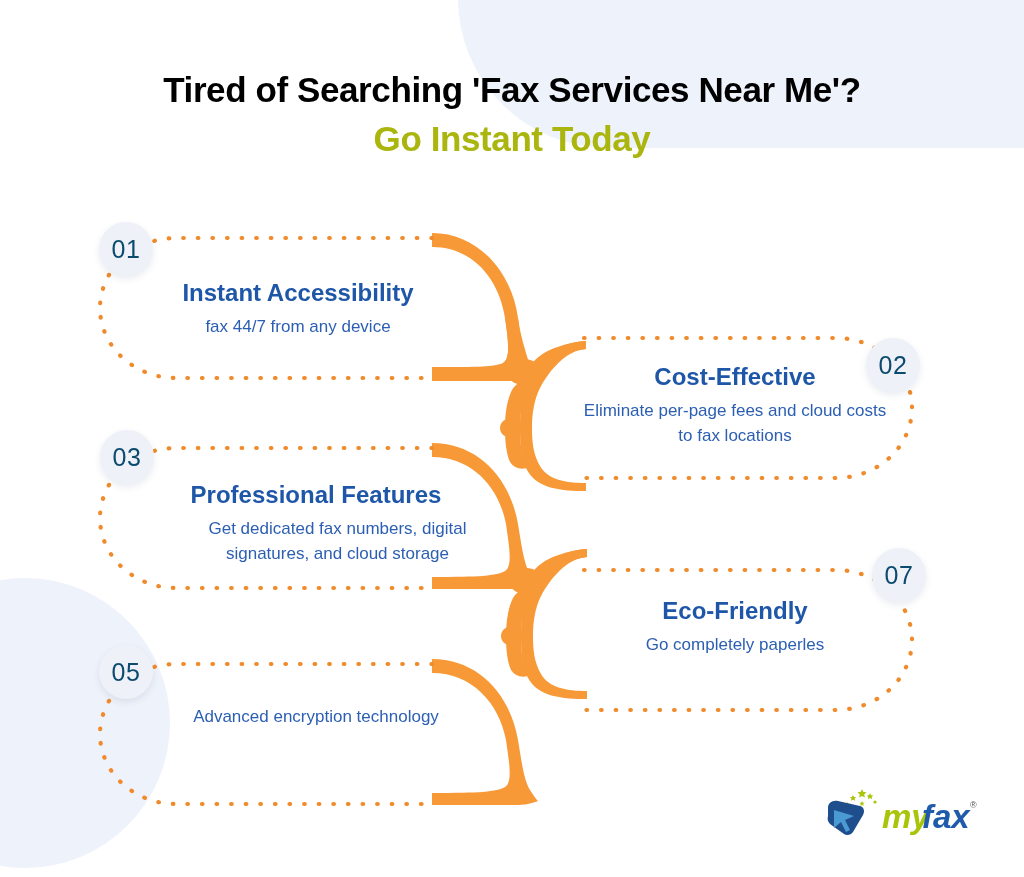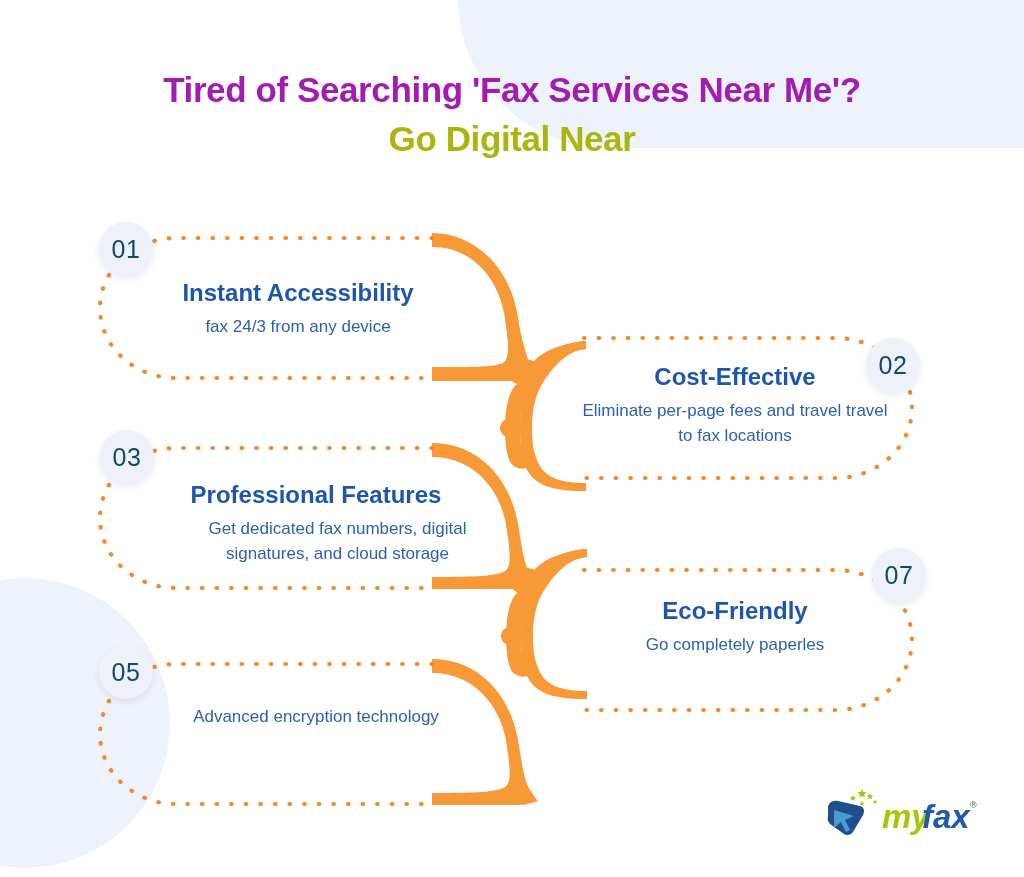--- a/index.html
+++ b/index.html
@@ -45,21 +45,21 @@
   .header {
     position: absolute;
     left: 0;
     top: 66px;
     width: 1024px;
     text-align: center;
   }
   .title-line1 {
     font-size: 35px;
     font-weight: 700;
-    color: #a21caf;
+    color: #000000;
     letter-spacing: -0.4px;
     line-height: 48px;
     white-space: nowrap;
   }
   .title-line2 {
     font-size: 35px;
     font-weight: 700;
     color: #aab50d;
     letter-spacing: -0.4px;
     line-height: 50px;
@@ -139,21 +139,21 @@
 </head>
 <body>
 
 <div id="stage">
 
   <div class="bg-blob-tr"></div>
   <div class="bg-blob-circle"></div>
 
   <div class="header">
     <div class="title-line1">Tired of Searching 'Fax Services Near Me'?</div>
-    <div class="title-line2">Go Digital Near</div>
+    <div class="title-line2">Go Instant Today</div>
   </div>
 
   <svg id="connector" viewBox="0 0 1024 877" xmlns="http://www.w3.org/2000/svg">
     <defs>
       
     </defs>
     <g fill="#f89938">
 
       <path d="M 432,233 C 478,233 512,272 518,318
                C 521,342 523,358 528,366
@@ -234,34 +234,34 @@
       <ellipse cx="512" cy="636" rx="11" ry="10"></ellipse>
     </g>
   </svg>
 
   <div class="card" style="left:94px; top:232px; width:345px; height:152px;">
     <svg class="outline" width="345" height="152" viewBox="0 0 345 152" xmlns="http://www.w3.org/2000/svg">
       <path d="M 338,6 L 82,6 A 76,70 0 0 0 82,146 L 338,146" fill="none" stroke="#f08a2a" stroke-width="4.2" stroke-linecap="round" stroke-dasharray="0.6 14"></path>
     </svg>
     <div class="card-text" style="left:59px; top:46px; width:290px;">
       <p class="card-title">Instant Accessibility</p>
-      <p class="card-desc">fax 24/3 from any device</p>
+      <p class="card-desc">fax 44/7 from any device</p>
     </div>
   </div>
   <div class="badge" style="left:99px; top:222px;">
     <span>01</span>
   </div>
 
   <div class="card" style="left:578px; top:332px; width:340px; height:152px;">
     <svg class="outline" width="340" height="152" viewBox="0 0 340 152" xmlns="http://www.w3.org/2000/svg">
       <path d="M 6,6 L 258,6 A 76,70 0 0 1 258,146 L 6,146" fill="none" stroke="#f08a2a" stroke-width="4.2" stroke-linecap="round" stroke-dasharray="0.6 14"></path>
     </svg>
     <div class="card-text" style="left:-3px; top:30px; width:320px;">
       <p class="card-title">Cost-Effective</p>
-      <p class="card-desc">Eliminate per-page fees and travel travel to fax locations</p>
+      <p class="card-desc">Eliminate per-page fees and cloud costs to fax locations</p>
     </div>
   </div>
   <div class="badge" style="left:866px; top:338px;">
     <span>02</span>
   </div>
 
   <div class="card" style="left:94px; top:442px; width:345px; height:152px;">
     <svg class="outline" width="345" height="152" viewBox="0 0 345 152" xmlns="http://www.w3.org/2000/svg">
       <path d="M 338,6 L 82,6 A 76,70 0 0 0 82,146 L 338,146" fill="none" stroke="#f08a2a" stroke-width="4.2" stroke-linecap="round" stroke-dasharray="0.6 14"></path>
     </svg>

